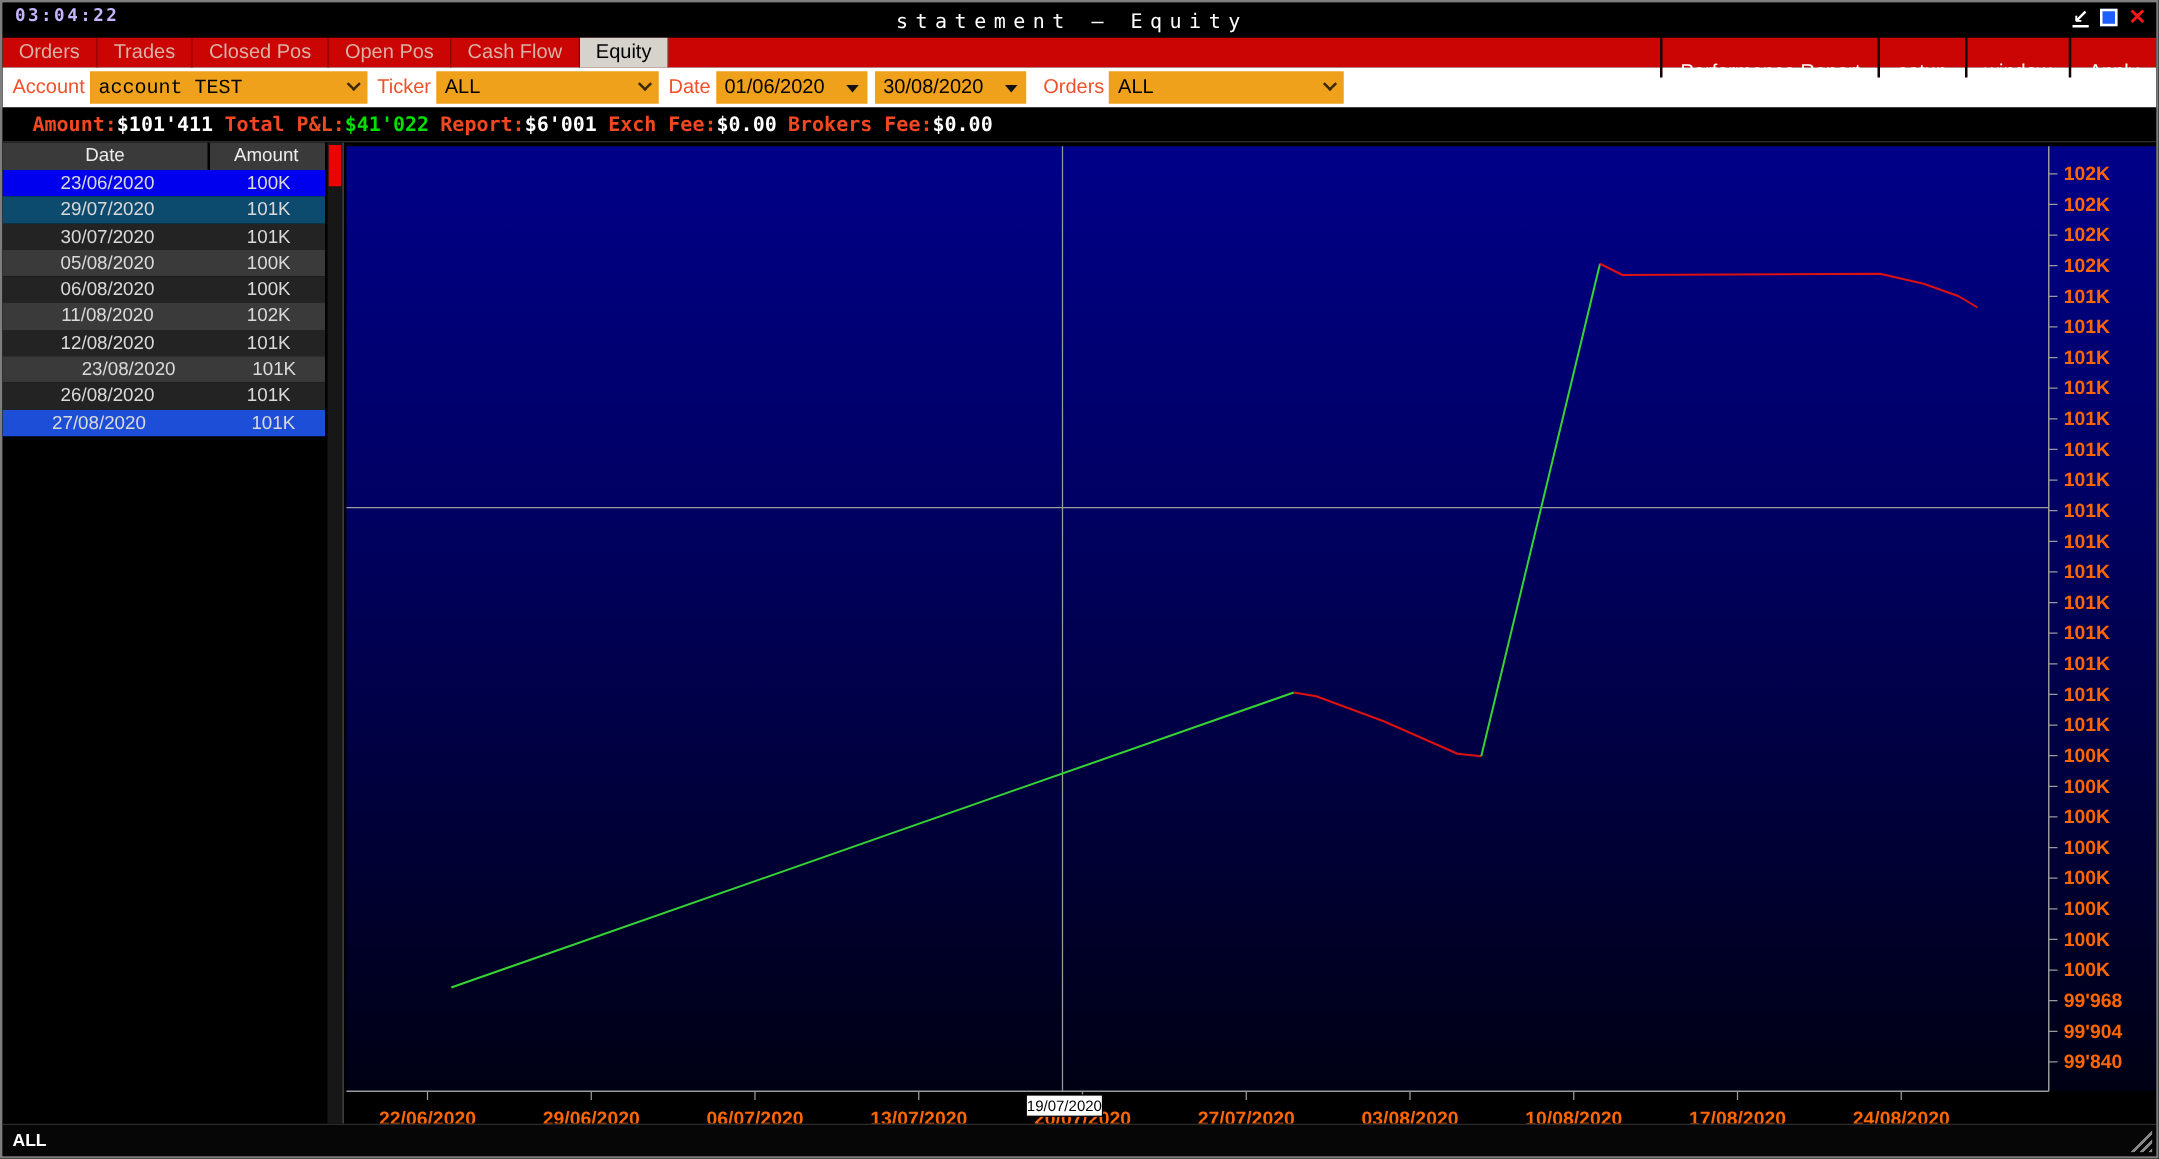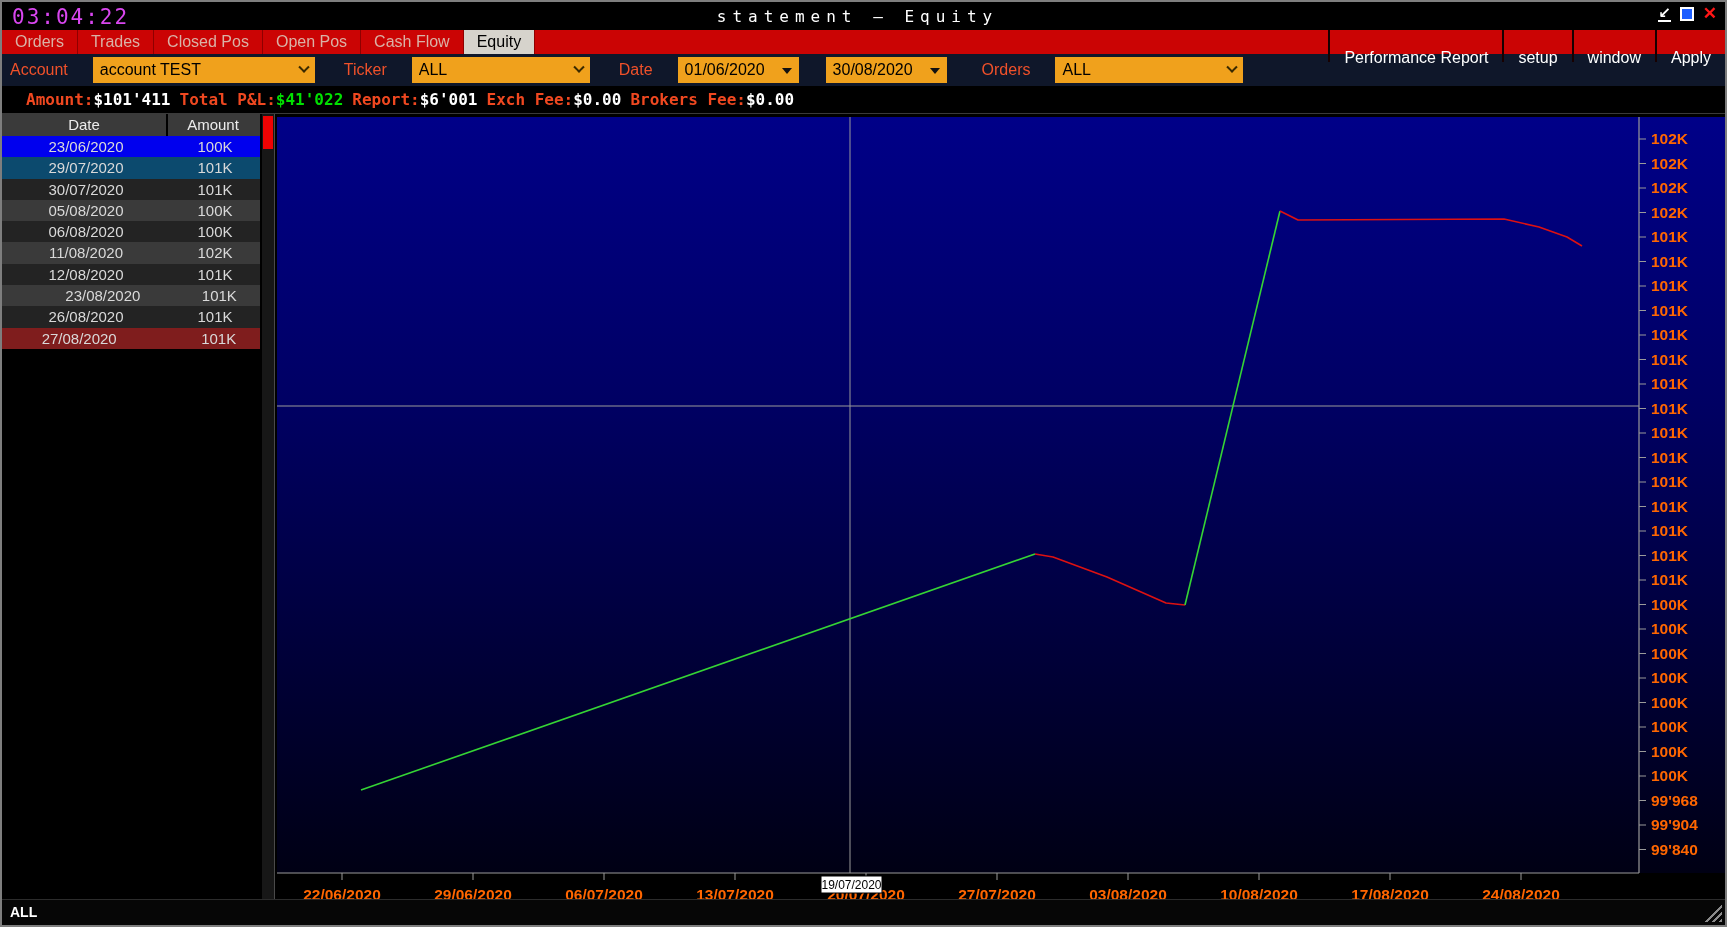--- a/index.html
+++ b/index.html
@@ -5,23 +5,23 @@
   * { margin:0; padding:0; box-sizing:border-box; }
   html,body { background:#000; }
   body { font-family:"Liberation Sans", sans-serif; }
   .window {
     position:relative; width:1727px; height:927px; background:#000;
     border:2px solid #7e7e7e; overflow:hidden;
   }
   
   .titlebar { position:relative; height:28px; background:#000; }
   .clock {
-    position:absolute; left:10px; top:3px; color:#d946ef;
-    font-family:"DejaVu Sans Mono", monospace; font-weight:normal;
-    font-size:21px; letter-spacing:2px;
+    position:absolute; left:10px; top:3px; color:#c4b5fd;
+    font-family:"DejaVu Sans Mono", monospace; font-weight:bold;
+    font-size:14px; letter-spacing:2px;
   }
   .title {
     position:absolute; left:0; right:12px; top:5px; text-align:center; color:#fff;
     font-family:"DejaVu Sans Mono", monospace; font-size:16px; letter-spacing:6px;
   }
   .winctrl { position:absolute; right:8px; top:4px; display:flex; align-items:center; gap:9px; }
   .wc-min { color:#fff; font-family:"DejaVu Sans", sans-serif; font-size:15px; font-weight:bold;
             line-height:14px; border-bottom:2px solid #fff; cursor:pointer; }
   .wc-max { width:14px; height:14px; background:#1d5eff; border:2px solid #fff; cursor:pointer; }
   .wc-close { color:#ff1616; font-size:17px; font-weight:bold; line-height:16px; cursor:pointer; }
@@ -33,33 +33,33 @@
     border-right:1px solid #8f0000; cursor:pointer; white-space:nowrap;
   }
   .tab.active { background:#d6d3cc; color:#000; border-right:1px solid #8f0000; }
   .spacer { flex:1; }
   .rmenu { display:flex; }
   .rmi {
     padding:16px 14px; line-height:24px; font-size:16px; color:#fff;
     border-left:2px solid #170000; cursor:pointer; white-space:nowrap;
   }
   
-  .filterbar { display:flex; align-items:center; height:32px; background:#0f172a;gap:21px; }
+  .filterbar { display:flex; align-items:center; height:32px; background:#ffffff; }
   .flabel { color:#f0512a; font-size:16px; margin:0 4px 0 8px; white-space:nowrap; }
   .combo {
     display:flex; align-items:center; justify-content:space-between;
     height:26px; background:#f0a11c; color:#000; font-size:16px;
     padding:0 7px; cursor:pointer;
   }
   .combo .txt { white-space:nowrap; overflow:hidden; }
   .chev { width:8px; height:8px; border-right:2px solid #3a2a00; border-bottom:2px solid #3a2a00;
           transform:rotate(45deg) translate(-2px,-2px); flex:none; margin-left:6px; }
   .tri { width:0; height:0; border:5px solid transparent; border-top:6px solid #111;
          margin-top:6px; margin-left:6px; flex:none; }
-  .w-acc { width:222px; } .w-tkr { width:178px; } .w-date { width:121px; margin-right:6px; } .w-ord { width:188px; }
+  .w-acc { width:222px;font-family:Liberation Mono, monospace; } .w-tkr { width:178px; } .w-date { width:121px; margin-right:6px; } .w-ord { width:188px; }
   
   .summarybar {
     height:28px; background:#000; display:flex; align-items:center; padding-left:24px;
     font-family:"DejaVu Sans Mono", monospace; font-size:16px; font-weight:bold;
     border-bottom:1px solid #3a3a3a; white-space:nowrap;
   }
   .slabel { color:#f04820; }
   .sval { margin-right:9px; }
   
   .main { position:relative; height:785px; background:#000; }
@@ -197,21 +197,21 @@
             <div class="td c2">101K</div>
           </div>
           <div class="trow" style="background: rgb(58, 58, 58); padding-left: 25px;">
             <div class="td c1">23/08/2020</div>
             <div class="td c2">101K</div>
           </div>
           <div class="trow" style="background: rgb(35, 35, 35);">
             <div class="td c1">26/08/2020</div>
             <div class="td c2">101K</div>
           </div>
-          <div class="trow" style="background: #7f1d1d; gap: 21px;">
+          <div class="trow" style="background: #1d4ed8; gap: 21px;">
             <div class="td c1">27/08/2020</div>
             <div class="td c2">101K</div>
           </div>
         </div>
     </div>
     <div class="vscroll">
       <div class="thumb"></div>
     </div>
     <svg class="chart" id="chart" width="1448" height="785" viewBox="0 0 1448 785" xmlns="http://www.w3.org/2000/svg">
       <defs>

